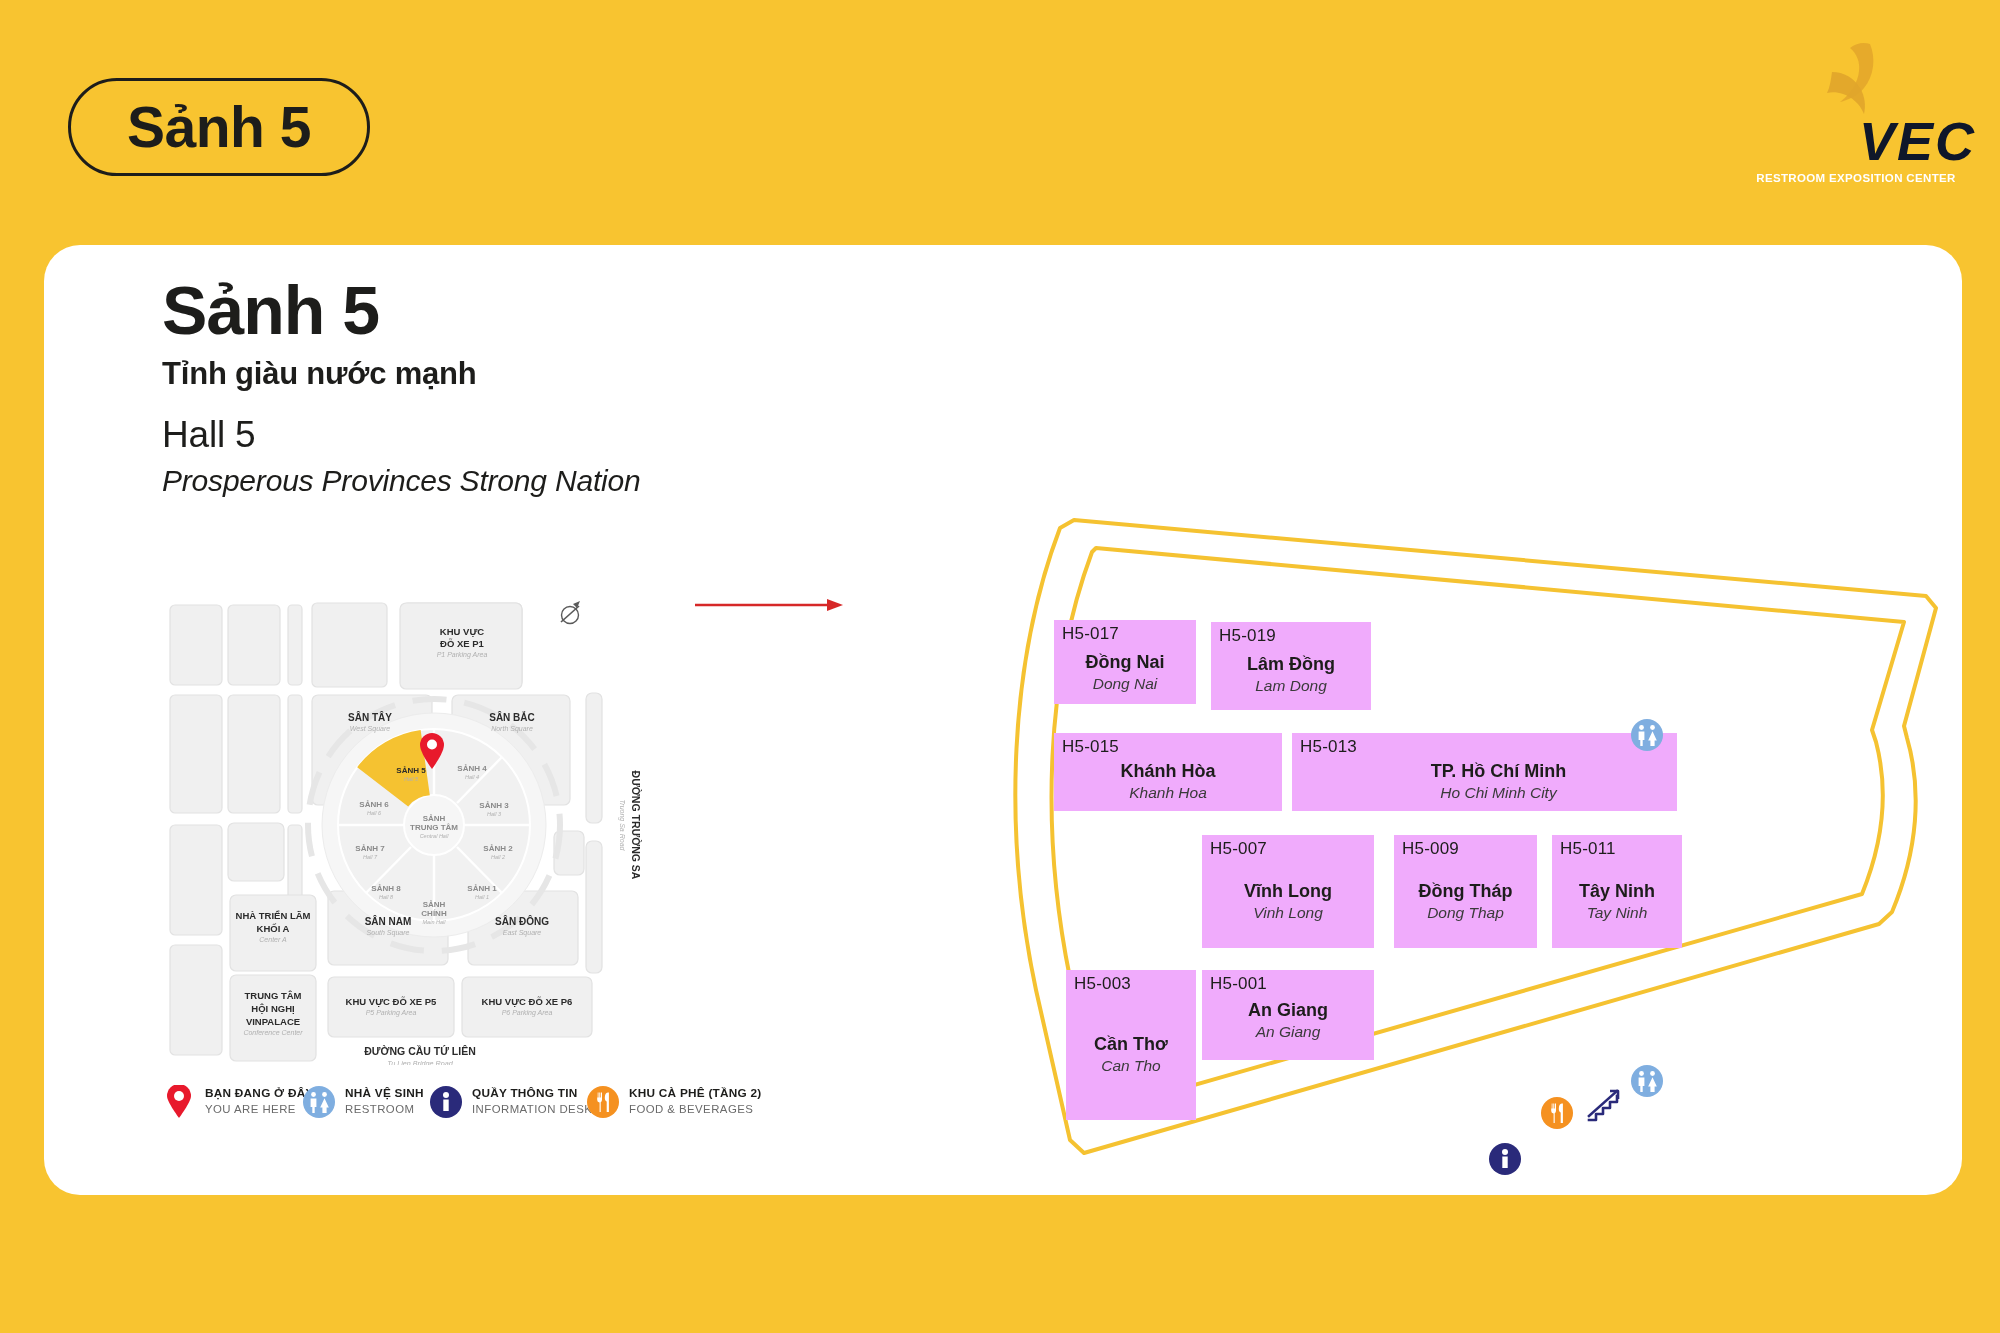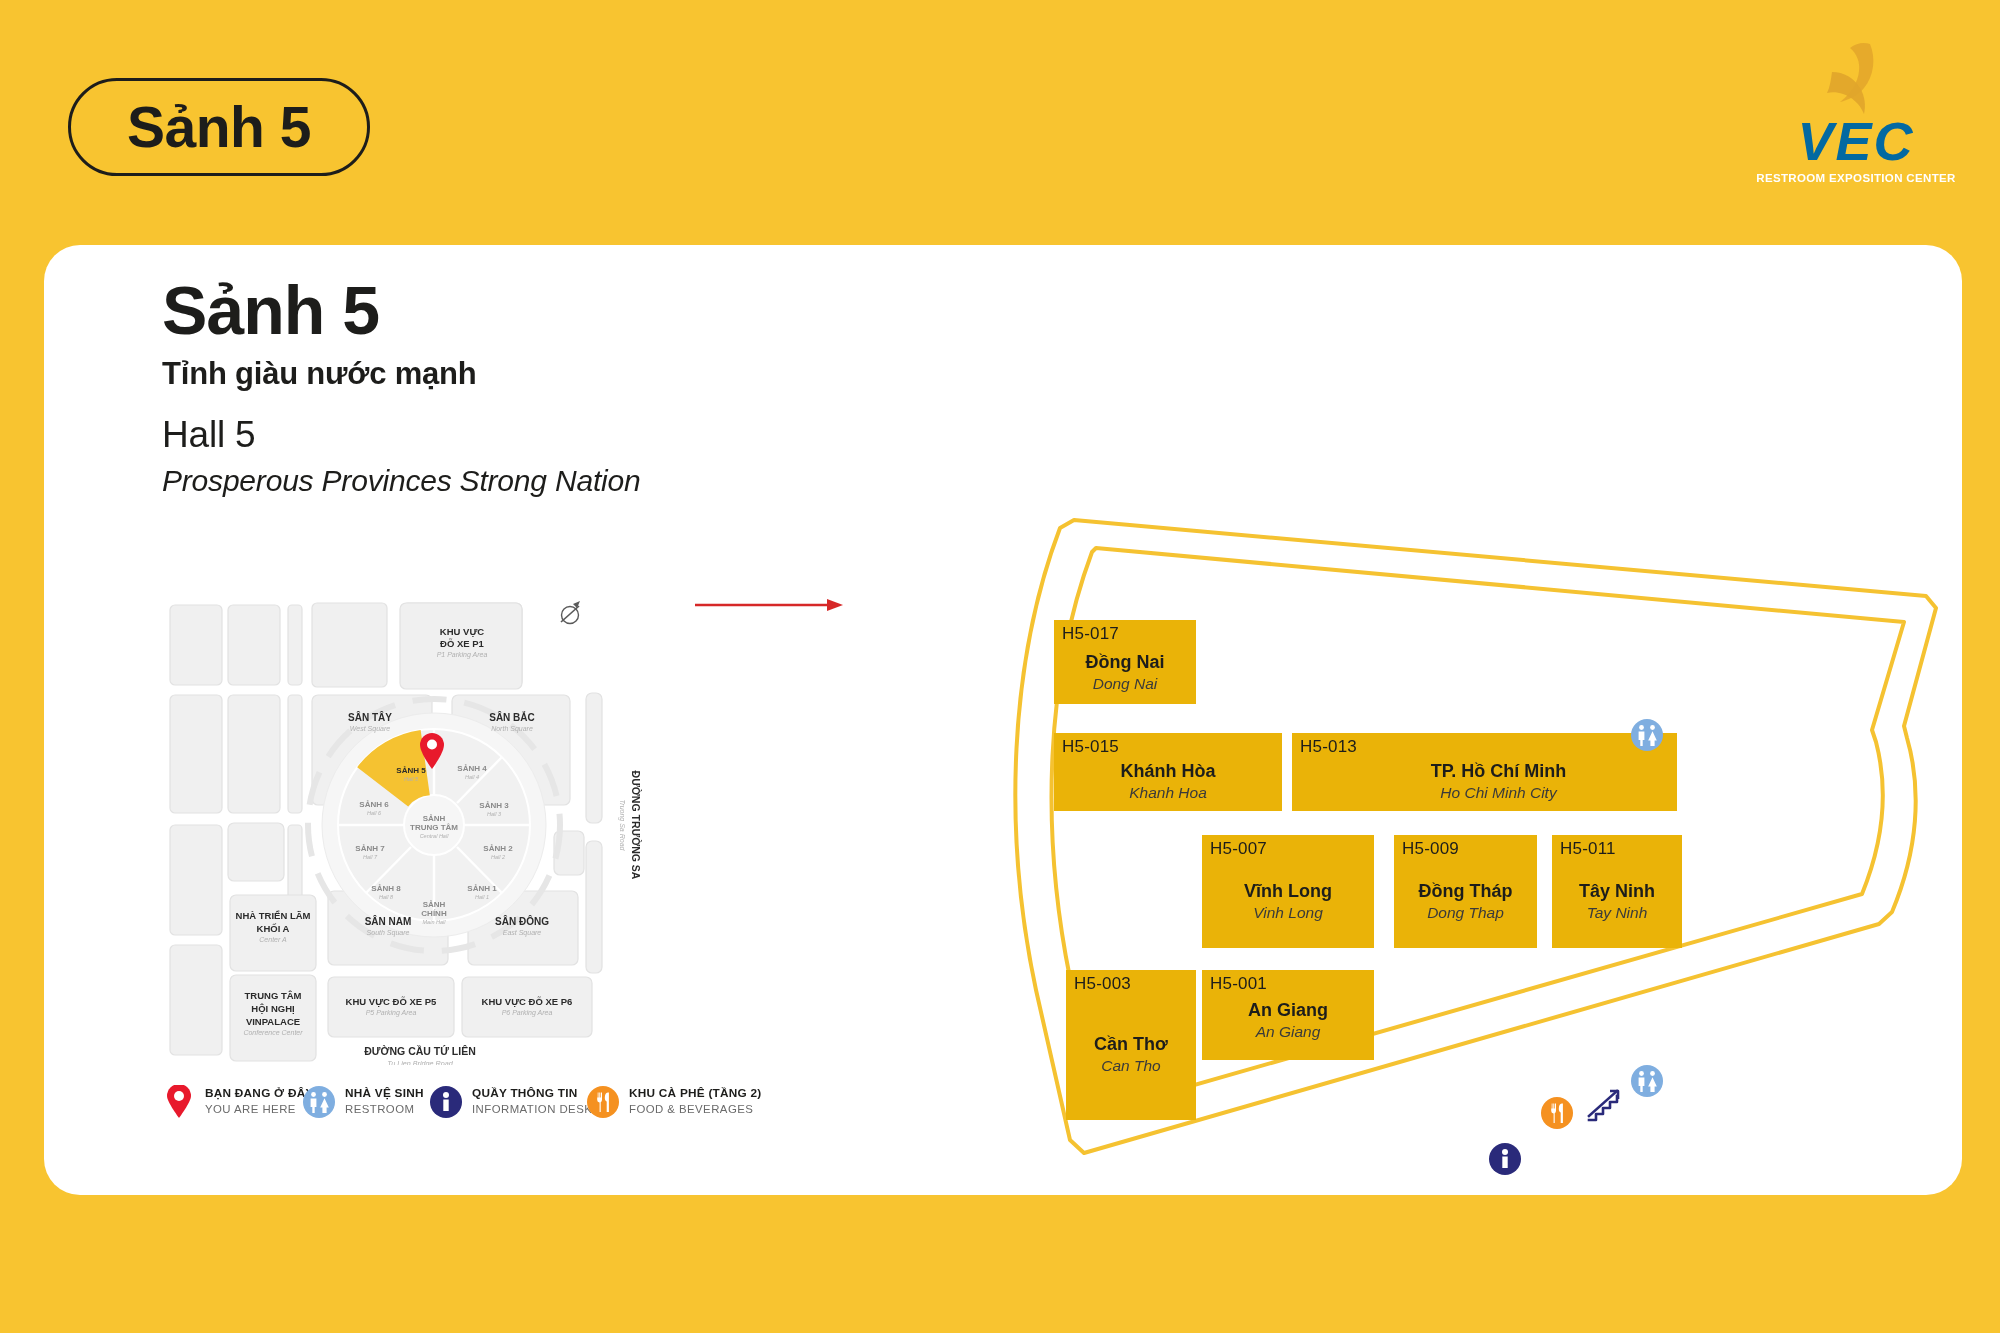--- a/index.html
+++ b/index.html
@@ -30,22 +30,22 @@
   }
 
   .vec-logo {
     position: absolute;
     right: 24px; top: 40px;
     width: 240px; height: 140px;
   }
   .vec-logo .mark { position: absolute; left: 74px; top: 2px; width: 96px; height: 76px; }
   .vec-logo .wordmark {
     position: absolute; left: 0; top: 74px; width: 240px;
-    text-align: center;
-    color: #0369a1;
+    text-align: right;
+    color: #0f172a;
     font-size: 54px;
     font-weight: 700;
     font-style: italic;
     letter-spacing: 2px;
     line-height: 1;
   }
   .vec-logo .sub {
     position: absolute; left: 0; top: 132px; width: 240px;
     text-align: center;
     color: #ffffff;
@@ -83,21 +83,21 @@
 
   
   .legend { position: absolute; left: 0px; top: 800px; width: 700px; height: 60px; }
   .legend-item { position: absolute; display: flex; align-items: center; gap: 9px; }
   .legend-ic { width: 34px; height: 34px; flex: none; }
   .legend-txt-vi { font-size: 11.8px; font-weight: 700; color: #1d1d1b; letter-spacing: 0.25px; line-height: 1.35; white-space: nowrap;}
   .legend-txt-en { font-size: 11.4px; font-weight: 400; color: #6a6a6a; letter-spacing: 0.45px; line-height: 1.35; white-space: nowrap;}
 
   
   .hallplan { position: absolute; left: 930px; top: -55px; width: 990px; height: 1010px; }
-  .booth { position: absolute; background: #eab308; }
+  .booth { position: absolute; background: #f0abfc; }
   .booth .code {
     position: absolute; left: 8px; top: 4px;
     font-size: 17px; color: #1d1d1b; font-weight: 400; letter-spacing: 0.2px;
   }
   .booth .names {
     position: absolute; left: 0; right: 0;
     text-align: center;
   }
   .booth .name-vi { font-size: 18px; font-weight: 700; color: #1d1d1b; line-height: 1.35; }
   .booth .name-en { font-size: 15.5px; font-style: italic; color: #3a3a3a; line-height: 1.35; }
@@ -337,20 +337,27 @@
       </svg>
 
       <div class="booth" style="left:80px; top:430px; width:142px; height:84px;">
         <div class="code">H5-017</div>
         <div class="names" style="top:30px;">
           <div class="name-vi">Đồng Nai</div>
           <div class="name-en">Dong Nai</div>
         </div>
       </div>
 
+      <div class="booth" style="left:237px; top:432px; width:160px; height:88px;">
+        <div class="code">H5-019</div>
+        <div class="names" style="top:30px;">
+          <div class="name-vi">Lâm Đồng</div>
+          <div class="name-en">Lam Dong</div>
+        </div>
+      </div>
 
       <div class="booth" style="left:80px; top:543px; width:228px; height:78px;">
         <div class="code">H5-015</div>
         <div class="names" style="top:26px;">
           <div class="name-vi">Khánh Hòa</div>
           <div class="name-en">Khanh Hoa</div>
         </div>
       </div>
 
       <div class="booth" style="left:318px; top:543px; width:385px; height:78px;">

